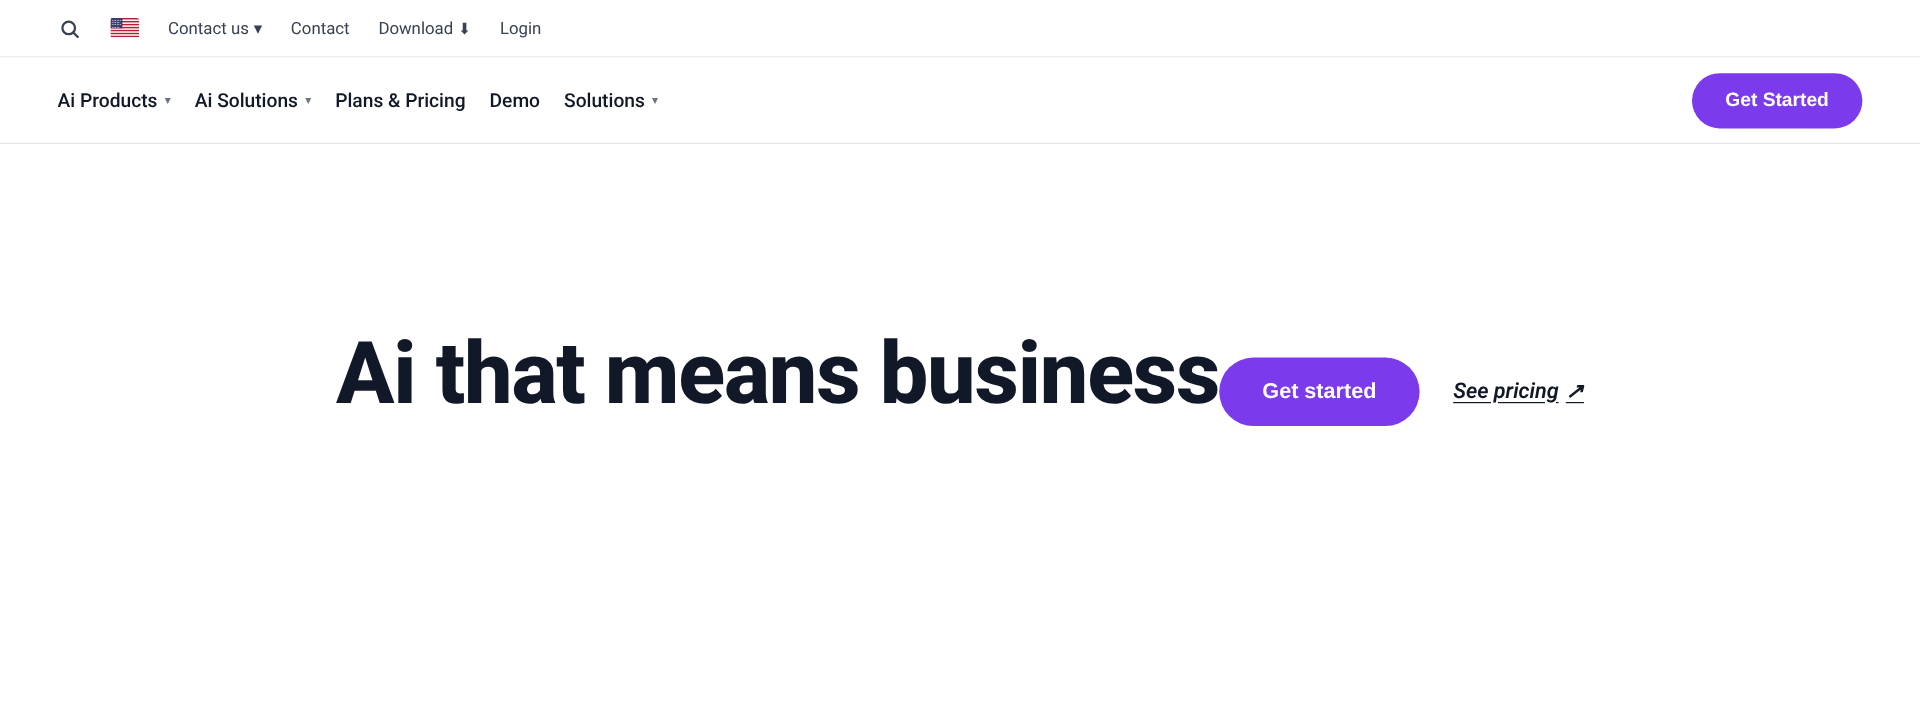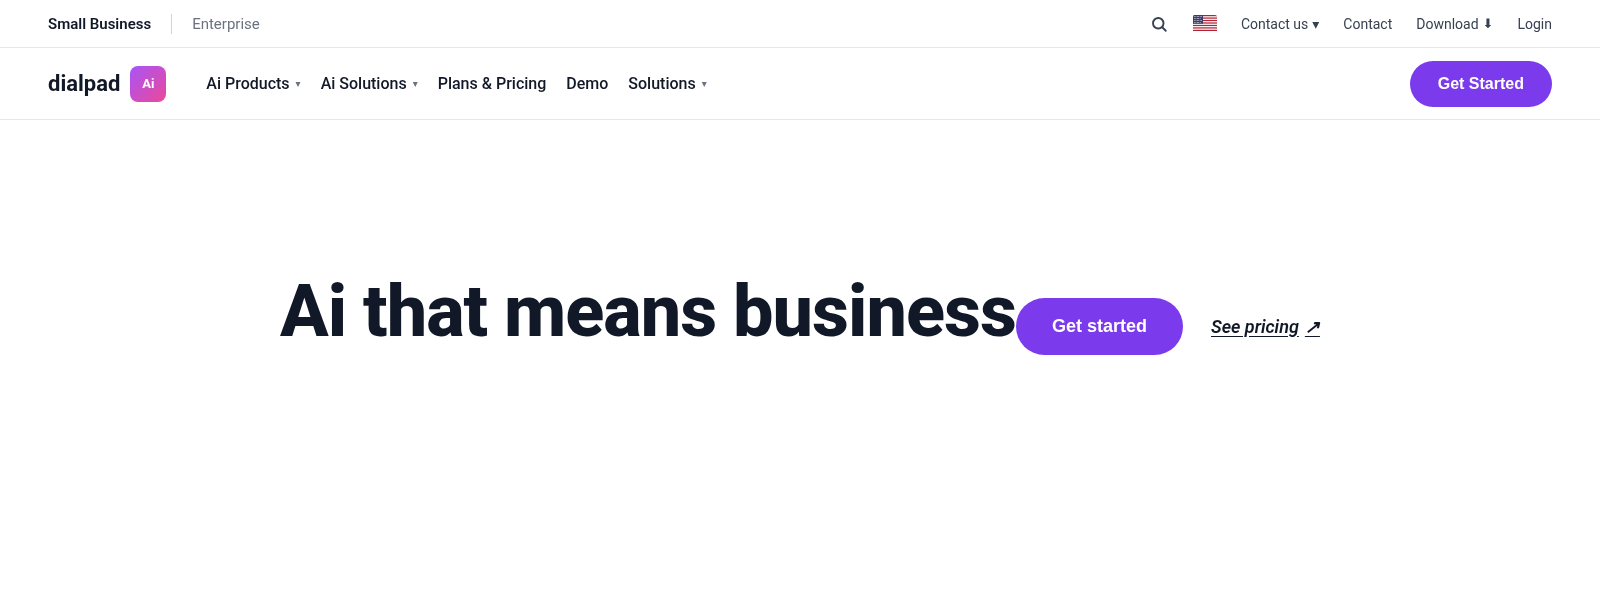--- a/index.html
+++ b/index.html
@@ -241,25 +241,20 @@
     
     .flag-svg {
       width: 24px;
       height: 16px;
     }
   </style>
 </head>
 <body>
 
 <div class="top-bar">
-  <div class="top-bar-left">
-    <span class="top-bar-tab">Small Business</span>
-    <div class="top-bar-separator"></div>
-    <span class="top-bar-tab inactive">Enterprise</span>
-  </div>
   <div class="top-bar-right">
     <div class="search-icon-btn">
       <svg width="18" height="18" viewBox="0 0 24 24" fill="none" stroke="#374151" stroke-width="2.5" stroke-linecap="round" stroke-linejoin="round">
         <circle cx="11" cy="11" r="7"></circle>
         <line x1="21" y1="21" x2="16.65" y2="16.65"></line>
       </svg>
     </div>
     <div class="flag-icon">
       <svg class="flag-svg" viewBox="0 0 24 16" xmlns="http://www.w3.org/2000/svg">
         <rect width="24" height="16" fill="#B22234"></rect>
@@ -286,26 +281,20 @@
     <div class="download-btn">
       <span>Download</span>
       <span style="font-size:13px;">⬇</span>
     </div>
     <span>Login</span>
   </div>
 </div>
 
 <nav class="main-nav">
   <div class="nav-left">
-    <div class="logo-area">
-      <span class="logo-text">dialpad</span>
-      <div class="logo-ai-badge">
-        <span>Ai</span>
-      </div>
-    </div>
     <div class="nav-items">
       <div class="nav-item">
         <span>Ai Products</span>
         <span class="chevron">▾</span>
       </div>
       <div class="nav-item">
         <span>Ai Solutions</span>
         <span class="chevron">▾</span>
       </div>
       <div class="nav-item">

